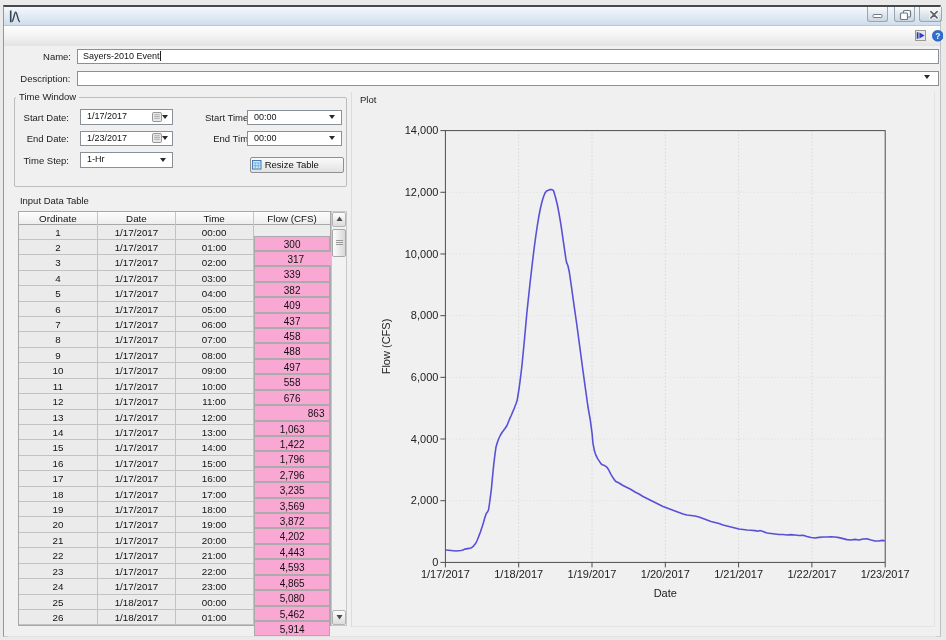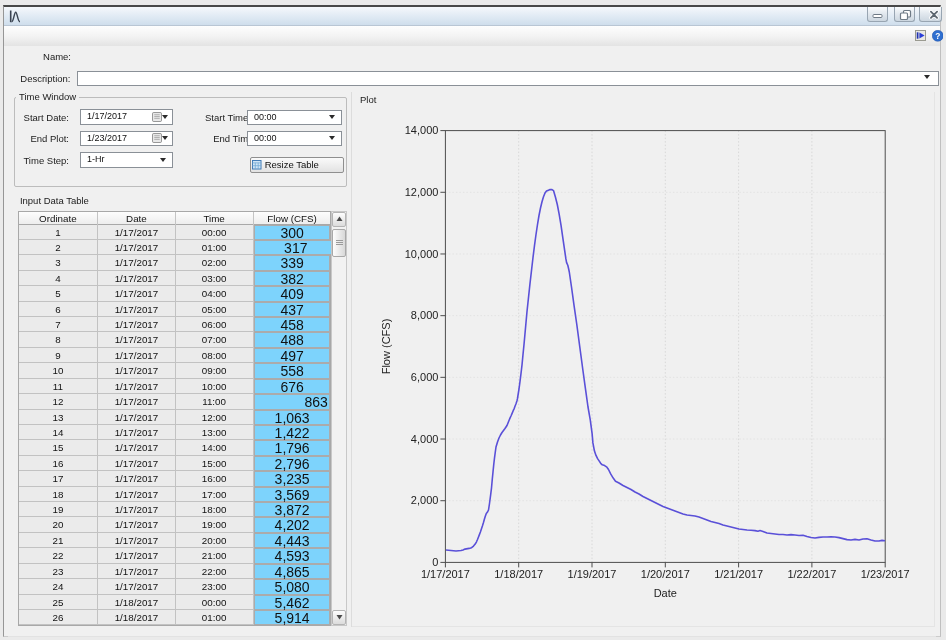--- a/index.html
+++ b/index.html
@@ -47,22 +47,22 @@
     border-left:3.5px solid transparent; border-right:3.5px solid transparent;
     border-top:4px solid #2a2a2a;
   }
   
   .tbl { position:absolute; left:13.5px; top:203.5px; width:313.5px; height:415px; background:#ececec; border:1px solid #a8a8a8; }
   .tbl-head { position:absolute; left:0; top:0; right:0; height:13px; background:linear-gradient(#fdfdfd,#ededed); border-bottom:1px solid #a8a8a8; }
   .th { position:absolute; top:0; height:13px; line-height:13px; text-align:center; font-size:9.8px; color:#111; border-right:1px solid #c4c4c4; }
   .row { position:absolute; left:0; right:0; height:15.42px; }
   .cell { position:absolute; top:0; height:100%; line-height:15.4px; text-align:center; font-size:9.8px; color:#111;
           background:#ebebeb; border-right:1px solid #c2c2c2; border-bottom:1px solid #c2c2c2; }
-  .cellf { position:absolute; top:0; height:100%; line-height:15.4px; text-align:center; font-size:14px; color:#111;
-          background:#7dd3fc; border:1px solid #ababab; }
+  .cellf { position:absolute; top:11px; height:100%; line-height:15.4px; text-align:center; font-size:10px; color:#111;
+          background:#f9a8d4; border:1px solid #ababab; }
   
   .sb { position:absolute; left:327px; top:203.5px; width:15.5px; height:415px; background:#f2f2f2; border:1px solid #c8c8c8; }
   .sb-btn { position:absolute; left:0px; width:13.5px; height:15px; background:linear-gradient(#fdfdfd,#dcdcdc); border:1px solid #b4b4b4; border-radius:2px; }
   .sb-thumb { position:absolute; left:0px; top:17px; width:13.5px; height:28px; background:linear-gradient(90deg,#fdfdfd,#d8d8d8); border:1px solid #a8a8a8; border-radius:2px; }
 </style>
 </head>
 <body>
 <div class="win">
 
   <div class="titlebar">
@@ -93,40 +93,41 @@
     <path d="M2.6 2.3 V8.7" stroke="#2233b0" stroke-width="1.7"></path>
     <path d="M4.4 2.5 L9.6 5.5 L4.4 8.5 Z" fill="#2a3ed8"></path>
   </svg>
   <svg style="position:absolute; left:927.5px; top:23px; width:11.5px; height:11.5px;" viewBox="0 0 13 13">
     <circle cx="6.5" cy="6.5" r="6.2" fill="#2f6fd0"></circle>
     <circle cx="6.5" cy="6.5" r="6.2" fill="none" stroke="#1d4fa8" stroke-width="0.6"></circle>
     <text x="6.5" y="10" font-size="9.5" font-weight="bold" fill="#fff" text-anchor="middle" font-family="Liberation Sans">?</text>
   </svg>
 
   <div class="lbl" style="left:27px; top:44px; width:40px; text-align:right;">Name:</div>
+  <div class="field" style="left:73px; top:42px; width:862px; height:15px; line-height:13px; padding-left:5px;">Sayers-2010 Event<span style="border-left:1px solid #222;"></span></div>
   <div class="lbl" style="left:16.3px; top:66px;">Description:</div>
   <div class="field" style="left:73px; top:64px; width:862px; height:14.5px;"></div>
   <div class="arrow-dn" style="left:919.5px; top:67.5px;"></div>
 
   <div class="grp" style="left:10px; top:89.5px; width:333px; height:90px;"></div>
   <div class="lbl" style="left:12px; top:84px; background:#f0f0f0; padding:0 3px;">Time Window</div>
 
   <div class="lbl" style="left:18px; top:104.5px; width:47px; text-align:right;">Start Date:</div>
   <div class="field" style="left:76px; top:102px; width:93px; height:15.5px; line-height:13.5px; padding-left:6px;">1/17/2017</div>
   <svg style="position:absolute; left:148px; top:104.5px; width:10px; height:10px;" viewBox="0 0 11 11">
     <rect x="0.5" y="0.5" width="10" height="10" rx="1.5" fill="#e8e8e8" stroke="#8a8a8a"></rect>
     <path d="M2.5 3 H8.5 M2.5 5 H8.5 M2.5 7 H8.5" stroke="#9a9a9a" stroke-width="0.8"></path>
   </svg>
   <div class="arrow-dn" style="left:157.5px; top:107.5px;"></div>
 
   <div class="lbl" style="left:201px; top:104.5px; width:47px; text-align:left;">Start Time:</div>
   <div class="field" style="left:243px; top:102.5px; width:95px; height:15px; line-height:13px; padding-left:6px;">00:00</div>
   <div class="arrow-dn" style="left:324.5px; top:107.5px;"></div>
 
-  <div class="lbl" style="left:18px; top:125.5px; width:47px; text-align:right;">End Plot:</div>
+  <div class="lbl" style="left:18px; top:125.5px; width:47px; text-align:right;">End Date:</div>
   <div class="field" style="left:76px; top:123.5px; width:93px; height:15.5px; line-height:13.5px; padding-left:6px;">1/23/2017</div>
   <svg style="position:absolute; left:148px; top:126px; width:10px; height:10px;" viewBox="0 0 11 11">
     <rect x="0.5" y="0.5" width="10" height="10" rx="1.5" fill="#e8e8e8" stroke="#8a8a8a"></rect>
     <path d="M2.5 3 H8.5 M2.5 5 H8.5 M2.5 7 H8.5" stroke="#9a9a9a" stroke-width="0.8"></path>
   </svg>
   <div class="arrow-dn" style="left:157.5px; top:129px;"></div>
 
   <div class="lbl" style="left:189px; top:125.5px; width:47px; text-align:right;margin-left:16px;">End Time:</div>
   <div class="field" style="left:243px; top:123.5px; width:95px; height:15px; line-height:13px; padding-left:6px;">00:00</div>
   <div class="arrow-dn" style="left:324.5px; top:129px;"></div>

